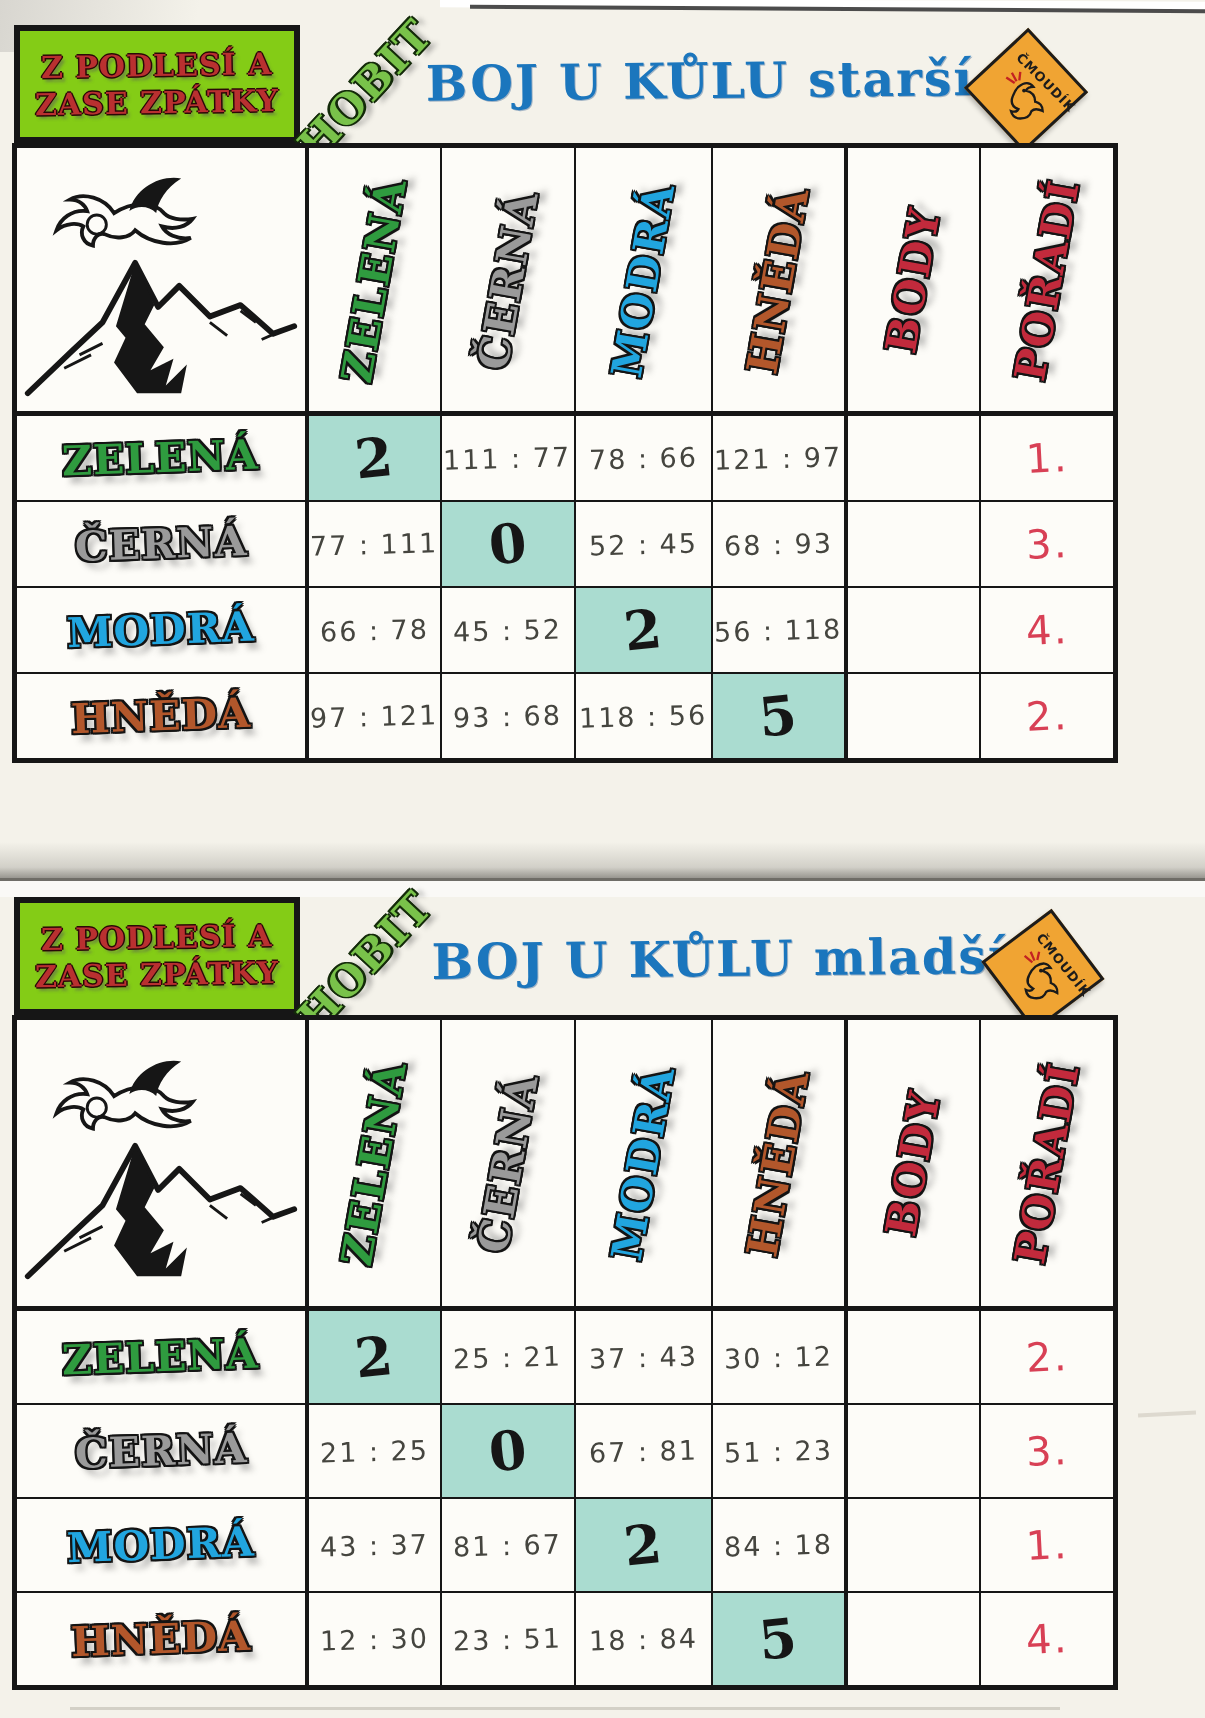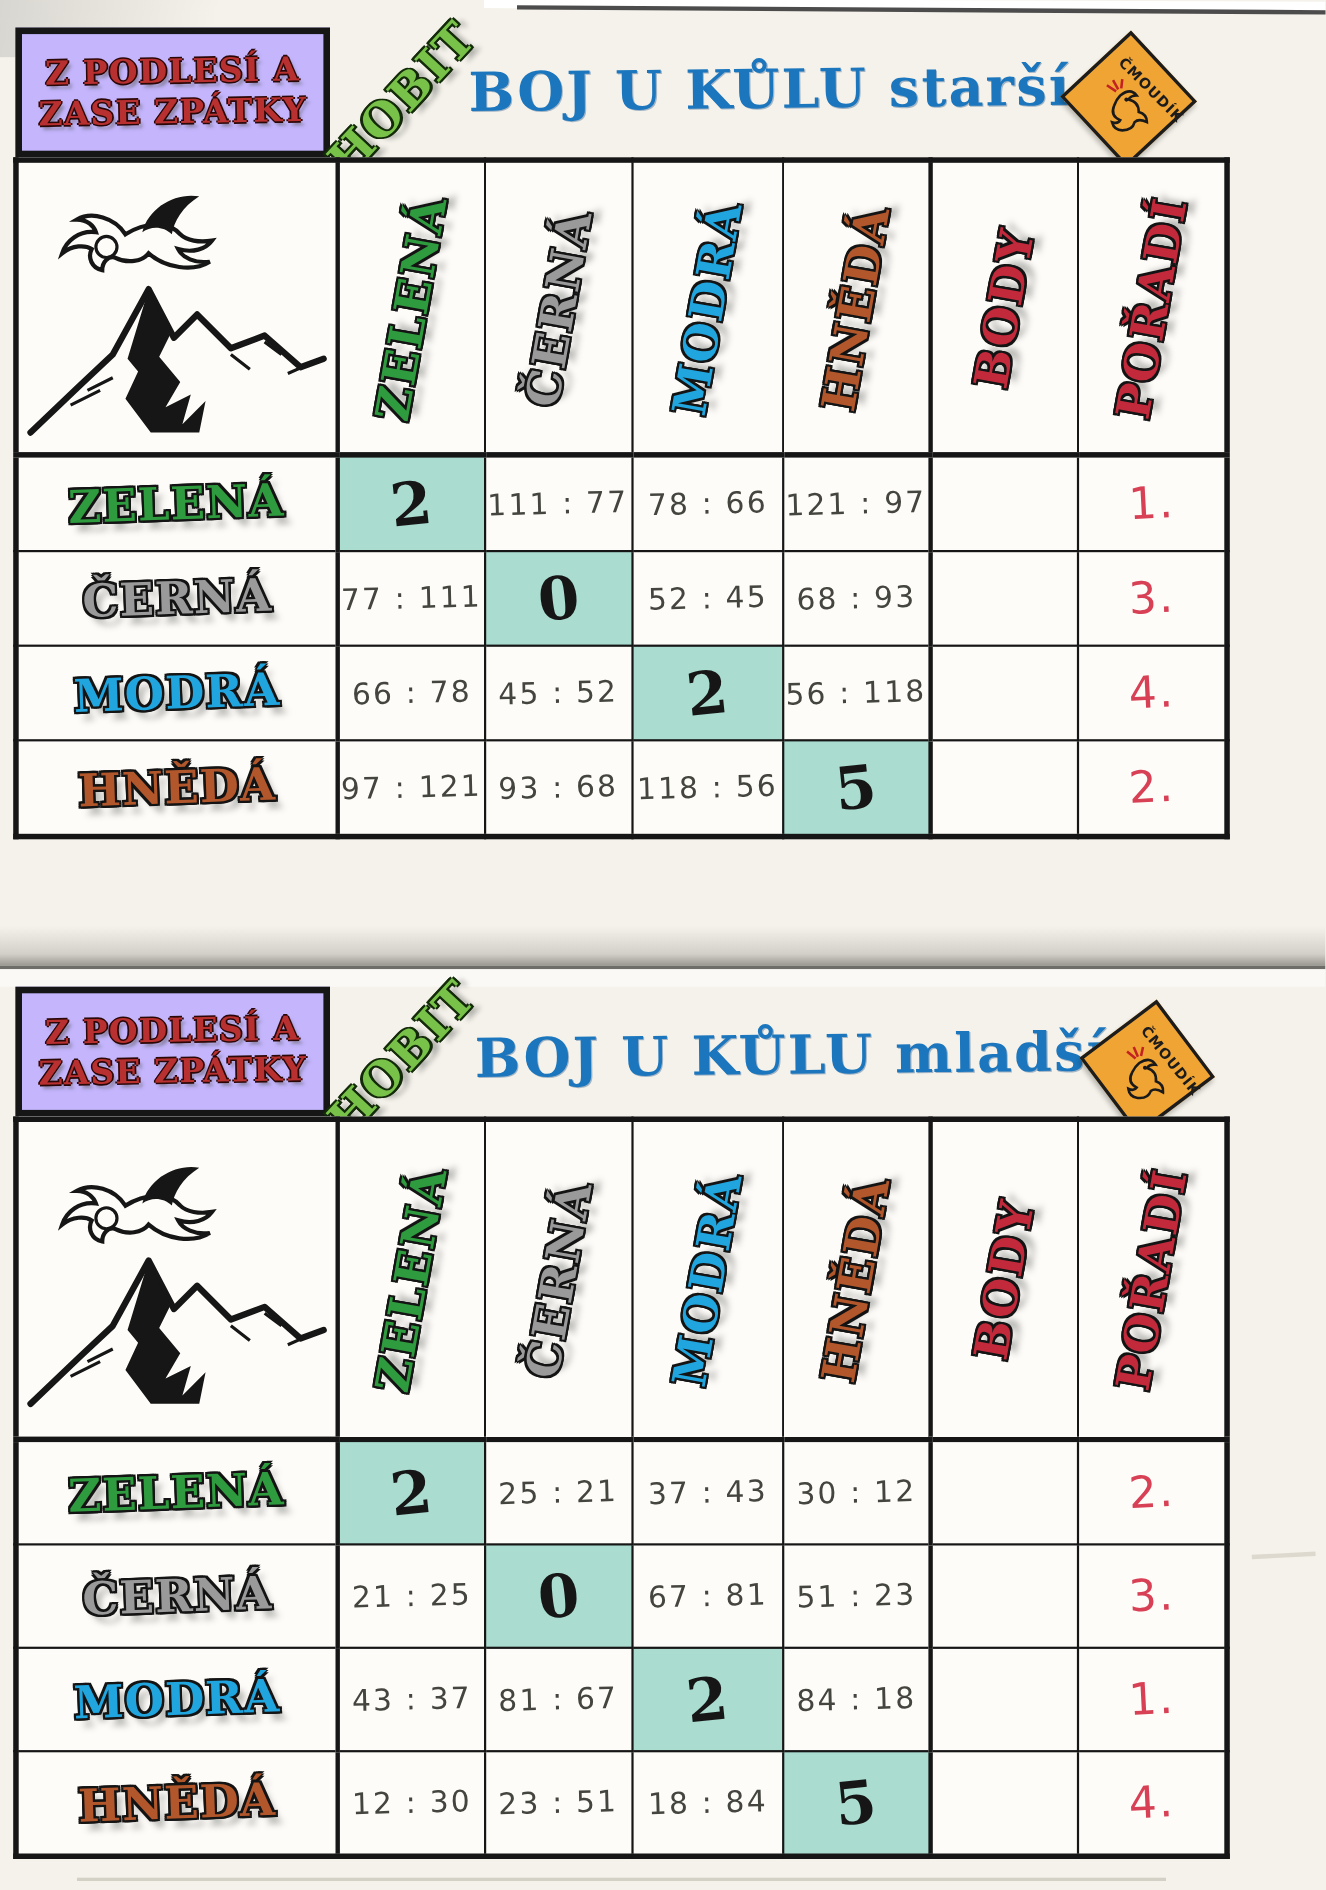--- a/index.html
+++ b/index.html
@@ -18,21 +18,21 @@
   .seam-under{position:absolute;left:0;top:881px;width:100%;height:16px;background:rgba(255,255,255,.55);}
   .crease{position:absolute;left:1138px;top:1412px;width:58px;height:4px;background:#ddd9cf;transform:rotate(-3deg);}
   .bottom-mark{position:absolute;left:70px;top:1707px;width:990px;height:3px;background:#d3d0c6;}
 
   
   .sheet{position:absolute;left:0;width:1205px;}
   .s1{top:0;height:845px;}
   .s2{top:872px;height:846px;}
 
   .corner{position:absolute;left:14px;top:25px;width:274px;height:106px;border:6px solid #161616;
-    background:#c4b5fd;display:flex;flex-direction:column;justify-content:center;align-items:center;gap:2px;}
+    background:#84cc16;display:flex;flex-direction:column;justify-content:center;align-items:center;gap:2px;}
   .corner .cline{font-family:"DejaVu Serif",serif;font-weight:bold;font-size:30px;color:#b93030;
     letter-spacing:1px;transform:rotate(-1deg);
     text-shadow:-1.5px 0 #2b0808,1.5px 0 #2b0808,0 -1.5px #2b0808,0 1.5px #2b0808,3px 4px 3px rgba(90,90,90,.5);}
 
   .hobit{position:absolute;left:292px;top:28px;width:146px;height:122px;display:flex;align-items:center;justify-content:center;
     font-family:"DejaVu Serif",serif;font-weight:bold;font-size:42px;letter-spacing:2px;color:#79c24a;
     transform:rotate(-47deg);
     text-shadow:-2px 0 #142b0a,2px 0 #142b0a,0 -2px #142b0a,0 2px #142b0a,-2px -2px #142b0a,2px 2px #142b0a,5px 7px 5px rgba(80,80,80,.4);}
 
   .title{position:absolute;left:410px;top:52px;width:580px;text-align:center;

